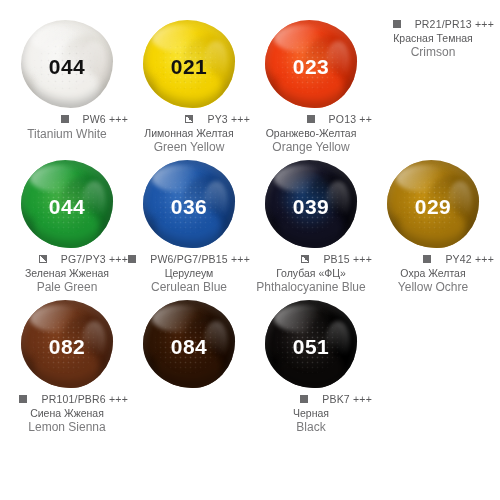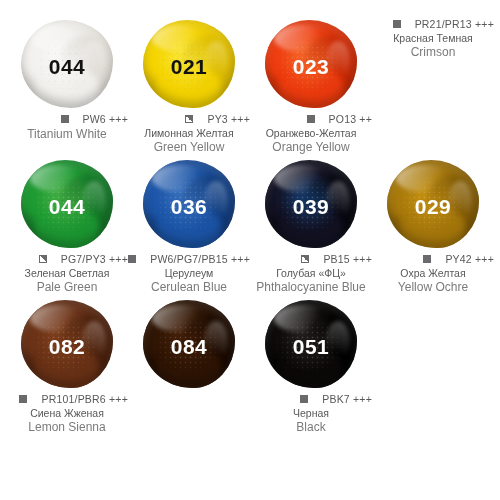--- a/index.html
+++ b/index.html
@@ -280,21 +280,21 @@
             <div class="gloss2"></div>
             <div class="rim"></div>
           </div>
           <div class="blob-code light">044</div>
         </div>
         <div class="caption">
           <div class="pigment-line">
             <span class="opacity-icon semi"></span>
             <span>PG7/PY3 +++</span>
           </div>
-          <div class="name-ru">Зеленая Светлая</div>
+          <div class="name-ru">Зеленая Жженая</div>
           <div class="name-en">Pale Green</div>
         </div>
       </div>
       <div class="swatch">
         <div class="blob-wrap">
           <div class="blob" style="background: radial-gradient(58% 52% at 42% 40%, rgb(77, 134, 207) 0%, rgb(29, 86, 168) 55%, rgb(18, 59, 122) 100%);">
             <div class="lobe-a" style="background: rgb(29, 86, 168); opacity: 0.7; filter: blur(3px);"></div>
             <div class="lobe-b" style="background: rgb(18, 59, 122); opacity: 0.7; filter: blur(3px);"></div>
             <div class="lobe-c" style="background: rgb(29, 86, 168); opacity: 0.85; filter: blur(3px);"></div>
             <div class="core" style="background: radial-gradient(circle, rgb(77, 134, 207) 0%, transparent 70%); opacity: 0.5;"></div>

